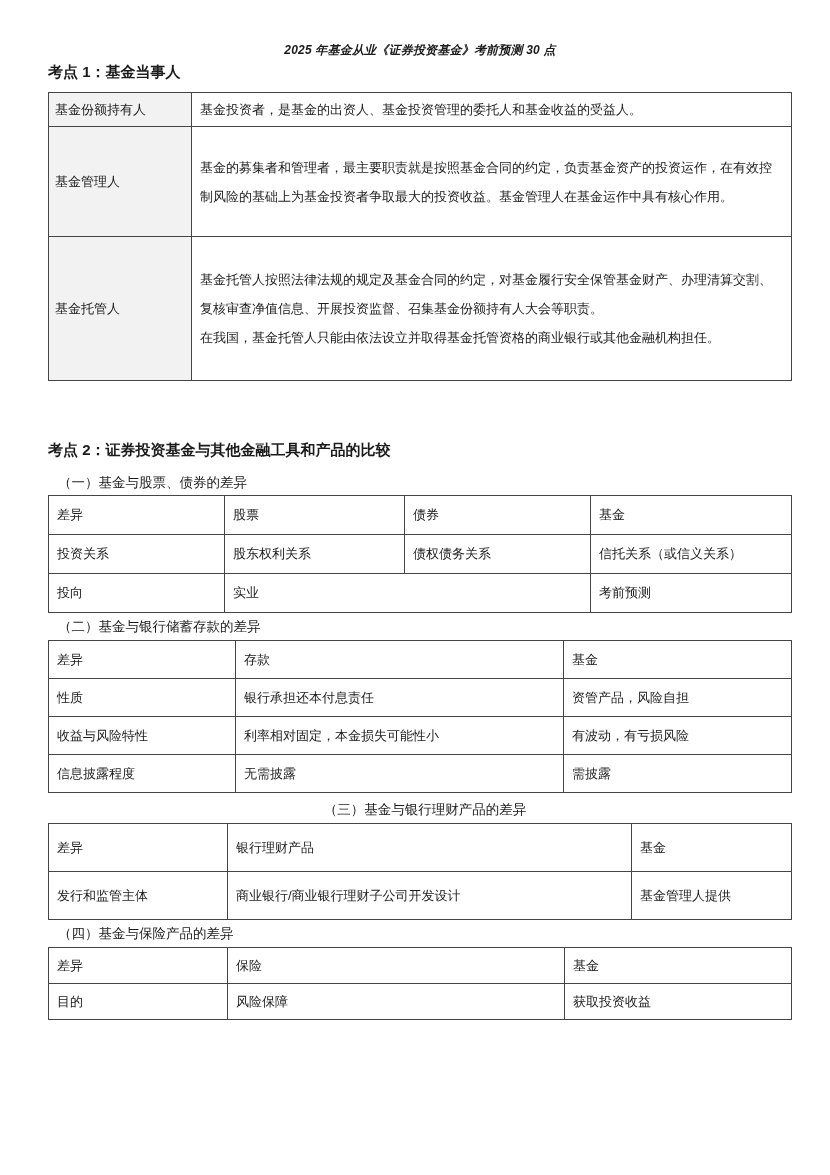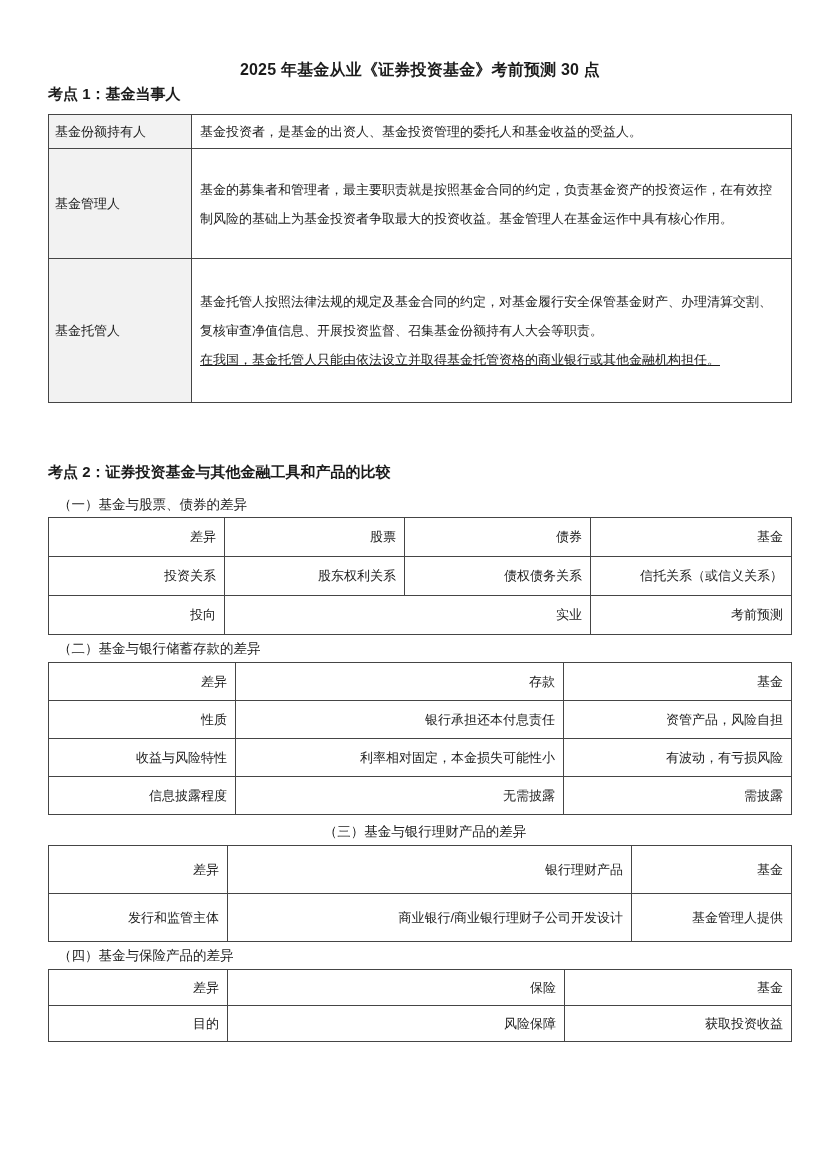--- a/index.html
+++ b/index.html
@@ -6,25 +6,26 @@
   body {
     width: 830px; height: 1175px;
     background: #ffffff;
     font-family: "Liberation Sans", "DejaVu Sans", sans-serif;
     color: #1b1b1b;
     overflow: hidden;
   }
   .page { padding: 0 38px 0 48px; }
 
   .doc-title {
-    padding-top: 60px;
+    padding-top: 42px;
     text-align: center;
-    font-size: 16px;
+    font-size: 12px;
     font-weight: bold;
     letter-spacing: 0.2px;
+    font-style: italic;
   }
 
   .kaodian {
     font-size: 15px;
     font-weight: bold;
     margin-top: 4px;
   }
   .kaodian.second { margin-top: 60px; }
 
   .subhead {
@@ -55,21 +56,21 @@
     background: #f2f2f2;
     width: 128px;
     padding-left: 6px;
   }
   .t1 tr.r1 { height: 34px; }
   .t1 tr.r2 { height: 110px; }
   .t1 tr.r3 { height: 144px; }
 
   
   .cmp { margin-top: 3px; }
-  .cmp td { text-align: right; vertical-align: middle; }
+  .cmp td { text-align: left; vertical-align: middle; }
 
   .t2 tr { height: 39px; }
   .t2 .c1 { width: 159px; }
   .t2 .c2 { width: 163px; }
   .t2 .c3 { width: 169px; }
 
   .t3 { margin-top: 4px; }
   .t3 tr { height: 38px; }
   .t3 .c1 { width: 170px; }
   .t3 .c2 { width: 311px; }
@@ -77,21 +78,21 @@
   .t4 { margin-top: 4px; }
   .t4 tr { height: 48px; }
   .t4 .c1 { width: 162px; }
   .t4 .c2 { width: 387px; }
 
   .t5 { margin-top: 4px; }
   .t5 tr { height: 36px; }
   .t5 .c1 { width: 162px; }
   .t5 .c2 { width: 320px; }
 
-  .para + .para { margin-top: 0; text-decoration: underline; }
+  .para + .para { margin-top: 0; }
 </style>
 </head>
 <body>
 
 <div class="page">
 
   <div class="doc-title">2025 年基金从业《证券投资基金》考前预测 30 点</div>
 
   <div class="kaodian">考点 1：基金当事人</div>
 

